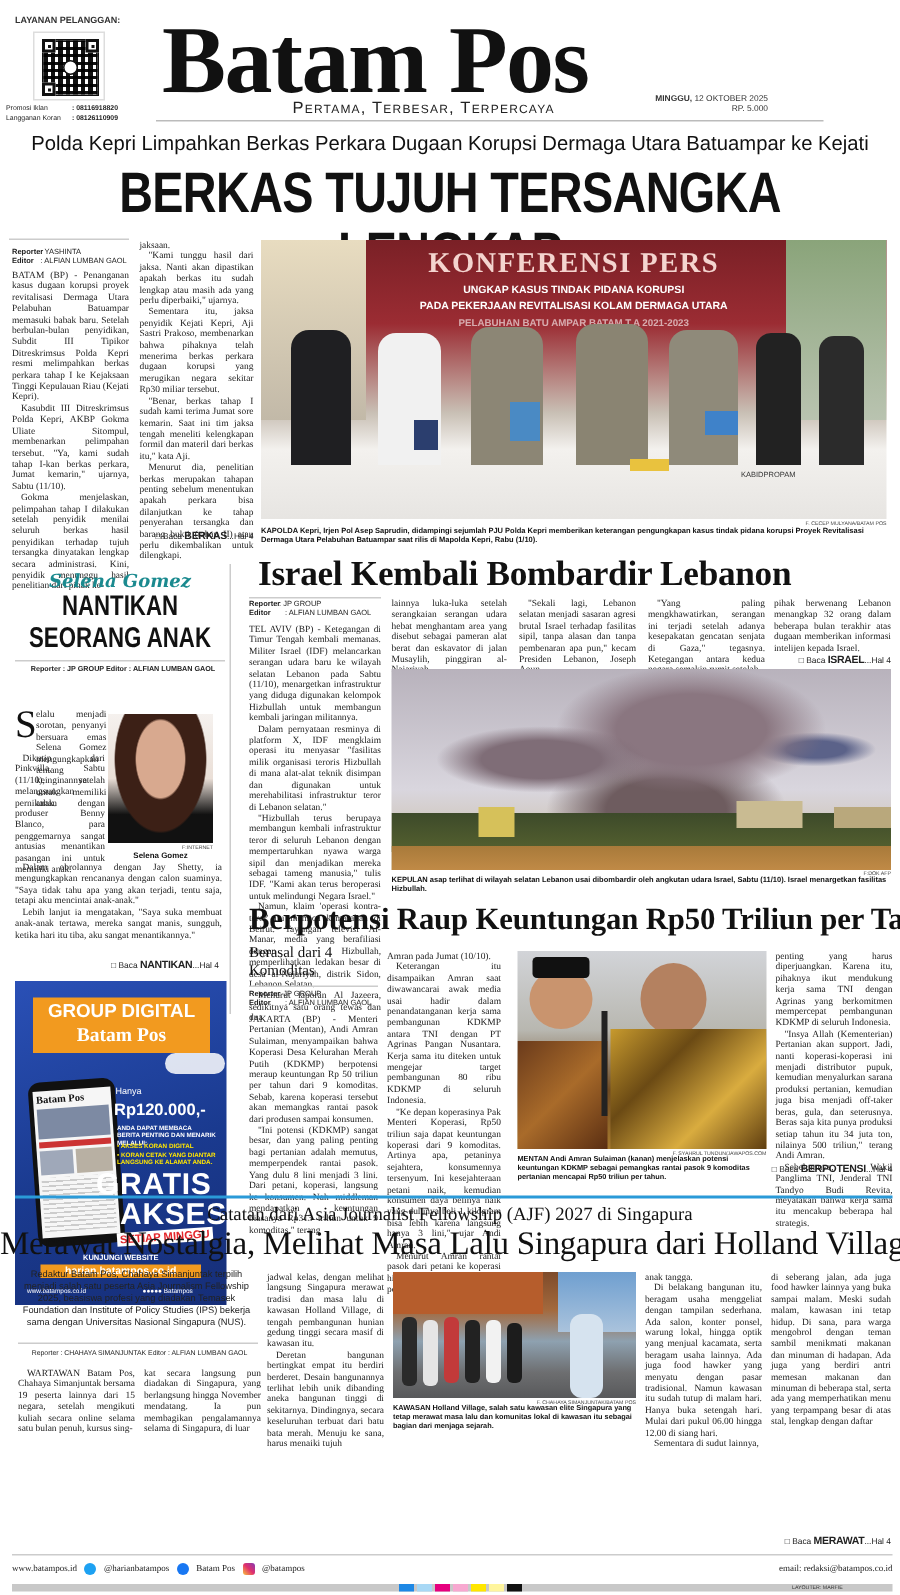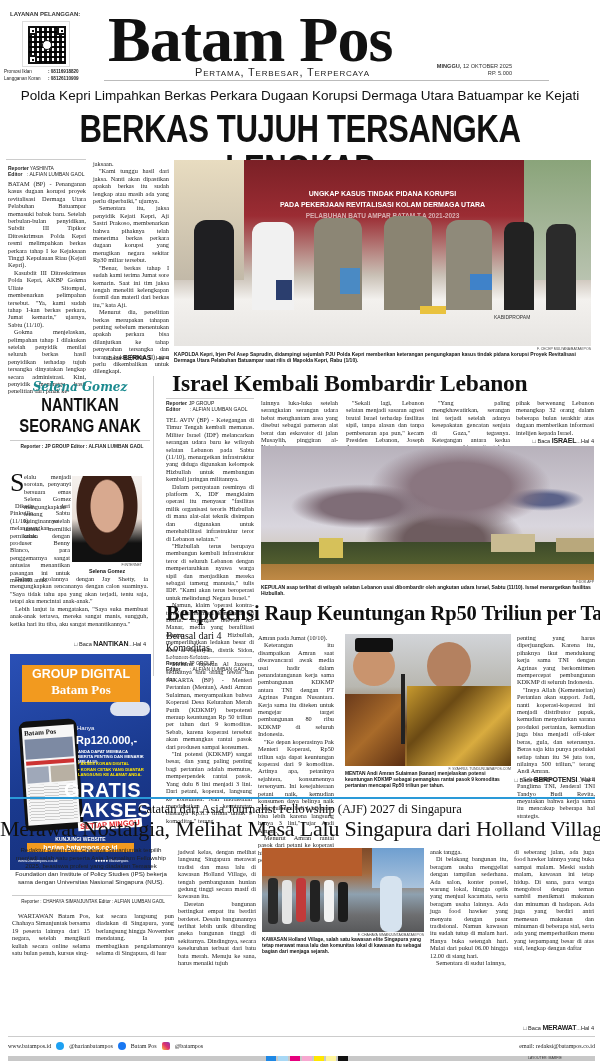--- a/index.html
+++ b/index.html
@@ -78,20 +78,21 @@
   <p>"Benar, berkas tahap I sudah kami terima Jumat sore kemarin. Saat ini tim jaksa tengah meneliti kelengkapan formil dan materil dari berkas itu," kata Aji.</p>
   <p>Menurut dia, penelitian berkas merupakan tahapan penting sebelum menentukan apakah perkara bisa dilanjutkan ke tahap penyerahan tersangka dan barang bukti (tahap II) atau perlu dikembalikan untuk dilengkapi.</p>
 </div>
 <div class="abs baca" style="left:93px;top:354px;width:76px">
   <span>□</span> <span>Baca</span> <b>BERKAS</b><span>...Hal 4</span>
 </div>
 
 <div class="abs photo" style="left:174px;top:160px;width:417px;height:186px;background:linear-gradient(180deg,#7a2026 0%,#9b2c33 30%,#c9c0b5 62%,#f3f1ee 75%,#e7e5e2 100%)">
   <div class="abs" style="left:0;top:0;width:70px;height:120px;background:linear-gradient(180deg,#e8dcc0,#c2b9a8)"></div>
   <div class="abs" style="left:350px;top:0;width:67px;height:120px;background:linear-gradient(180deg,#8aa47a,#b9c3b0)"></div>
+  <div class="abs serif-head" style="left:60px;top:6px;width:297px;text-align:center;font-size:19px;color:#f4d4cf;letter-spacing:1px;font-family:'Liberation Serif',serif">KONFERENSI PERS</div>
   <div class="abs sans" style="left:60px;top:30px;width:297px;text-align:center;font-size:7px;font-weight:bold;color:#fff">UNGKAP KASUS TINDAK PIDANA KORUPSI</div>
   <div class="abs sans" style="left:50px;top:41px;width:317px;text-align:center;font-size:7px;font-weight:bold;color:#fff">PADA PEKERJAAN REVITALISASI KOLAM DERMAGA UTARA</div>
   <div class="abs sans" style="left:60px;top:52px;width:297px;text-align:center;font-size:6.5px;font-weight:bold;color:#fff;opacity:0.6">PELABUHAN BATU AMPAR BATAM T.A 2021-2023</div>
 
   <div class="abs" style="left:20px;top:60px;width:40px;height:90px;background:#1f1f22;border-radius:12px 12px 0 0"></div>
   <div class="abs" style="left:78px;top:62px;width:42px;height:88px;background:#f1f1f1;border-radius:12px 12px 0 0"></div>
   <div class="abs" style="left:140px;top:58px;width:48px;height:92px;background:#8c8675;border-radius:12px 12px 0 0"></div>
   <div class="abs" style="left:210px;top:56px;width:48px;height:94px;background:#8a8472;border-radius:12px 12px 0 0"></div>
   <div class="abs" style="left:272px;top:60px;width:46px;height:90px;background:#8f8a7a;border-radius:12px 12px 0 0"></div>
   <div class="abs" style="left:330px;top:62px;width:30px;height:88px;background:#222;border-radius:10px 10px 0 0"></div>

